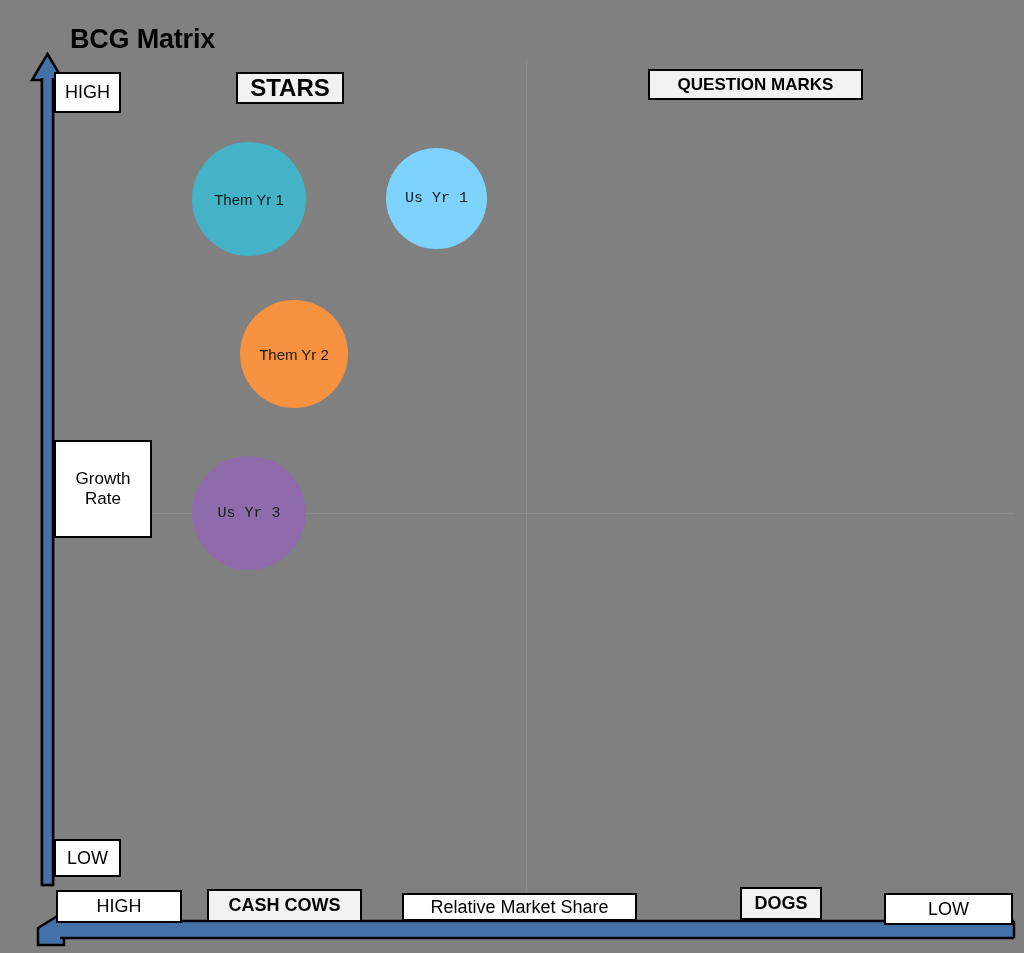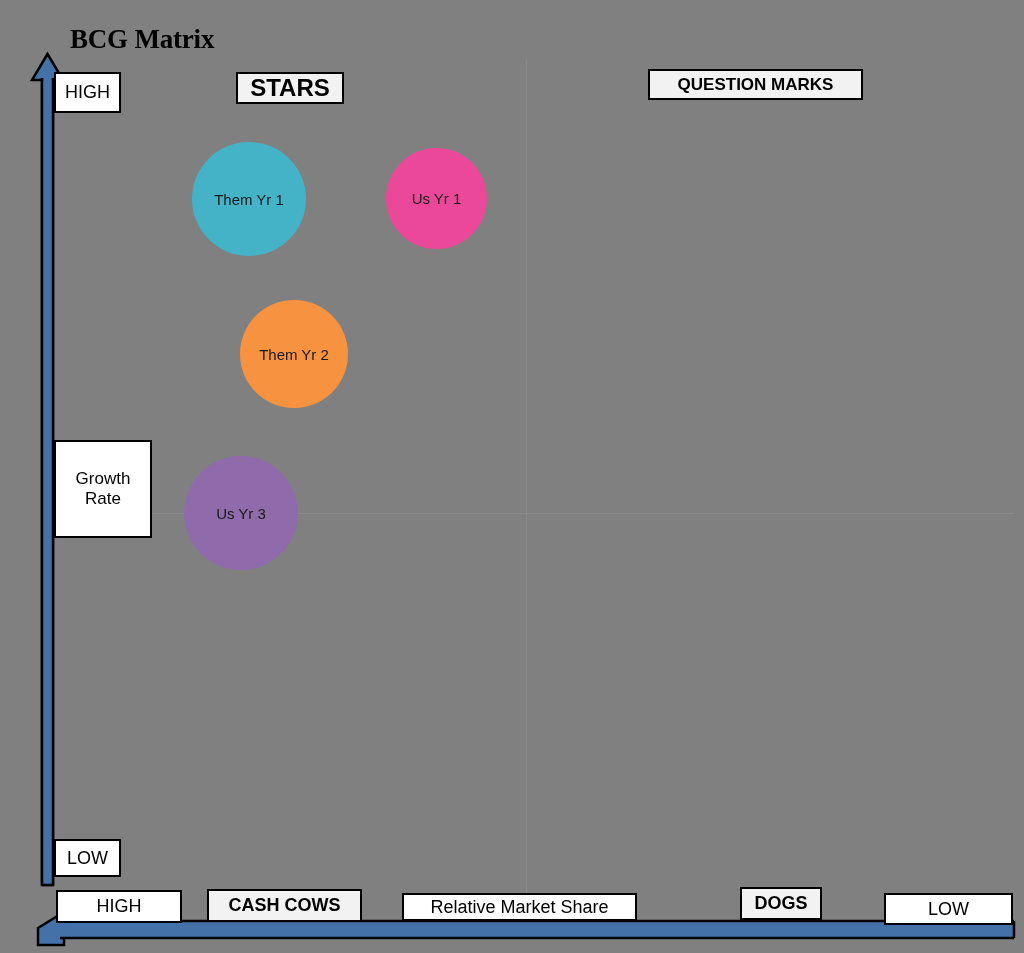--- a/index.html
+++ b/index.html
@@ -31,21 +31,20 @@
   
   #chart-title {
     position: absolute;
     left: 70px;
     top: 24px;
     font-size: 27px;
     font-weight: bold;
     color: #000000;
     letter-spacing: -0.2px;
     white-space: nowrap;
-    font-family: Liberation Serif, serif;
   }
 
   
   .axis-svg {
     position: absolute;
     left: 0;
     top: 0;
     width: 1024px;
     height: 953px;
     pointer-events: none;
@@ -151,22 +150,22 @@
 
 
   <div class="bubble" style="left:240px; top:300px; width:108px; height:108px; background:#f69240; z-index:2;">
     <span>Them Yr 2</span>
   </div>
 
   <div class="bubble" style="left:192px; top:142px; width:114px; height:114px; background:#44b3c8; z-index:2;">
     <span>Them Yr 1</span>
   </div>
 
-  <div class="bubble" style="left:386px; top:148px; width:101px; height:101px; background:#ec4899; z-index:2;">
+  <div class="bubble" style="left:386px; top:148px; width:101px; height:101px; background:#7dd3fc; z-index:2;font-family:Liberation Mono, monospace;">
     <span>Us Yr 1</span>
   </div>
 
-  <div class="bubble" style="left:184px; top:456px; width:114px; height:114px; background:#8f6bab; z-index:2;">
+  <div class="bubble" style="left:192px; top:456px; width:114px; height:114px; background:#8f6bab; z-index:2;font-family:Liberation Mono, monospace;">
     <span>Us Yr 3</span>
   </div>
 
 
 </div>
 
 </body></html>

